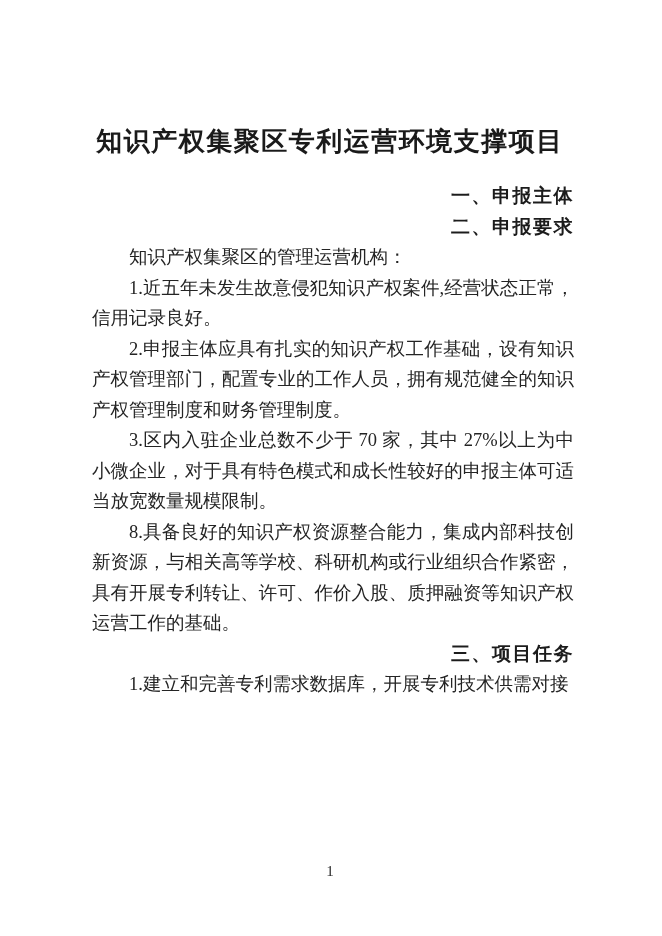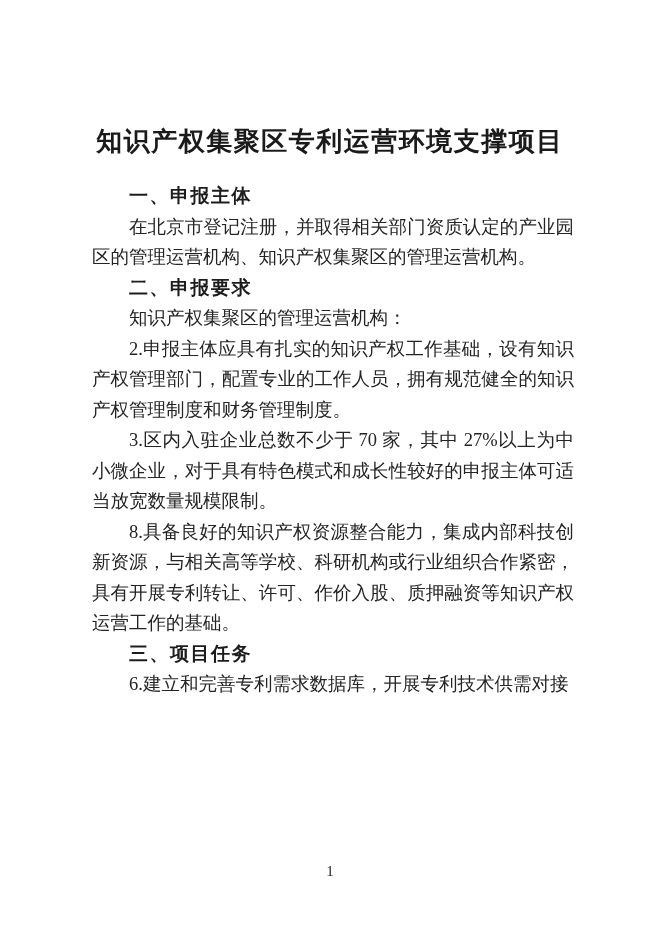--- a/index.html
+++ b/index.html
@@ -41,21 +41,21 @@
     color: #242424;
   }
   .section-heading {
     margin: 0;
     font-family: "Liberation Sans", "DejaVu Sans", sans-serif;
     font-size: 19px;
     font-weight: 700;
     line-height: 30.5px;
     letter-spacing: 1.5px;
     text-indent: 37px;
-    text-align: left;
+    text-align: right;
     color: #1c1c1c;
   }
   .doc-paragraph {
     margin: 0;
     text-indent: 37px;
   }
   .page-number {
     position: absolute;
     left: 0;
     right: 0;
@@ -71,28 +71,28 @@
 
 <div class="page">
 
   <h1 class="doc-title">
     <span class="title-line">知识产权集聚区专利运营环境支撑项目</span>
   </h1>
 
   <div class="doc-body">
 
     <h2 class="section-heading">一、申报主体</h2>
-    <p class="doc-paragraph">在北京市登记注册，并取得相关部门资质认定的产业园区的管理运营机构、知识产权集聚区的管理运营机构。</p>
 
     <h2 class="section-heading">二、申报要求</h2>
     <p class="doc-paragraph">知识产权集聚区的管理运营机构：</p>
+    <p class="doc-paragraph">1.近五年未发生故意侵犯知识产权案件,经营状态正常，信用记录良好。</p>
     <p class="doc-paragraph">2.申报主体应具有扎实的知识产权工作基础，设有知识产权管理部门，配置专业的工作人员，拥有规范健全的知识产权管理制度和财务管理制度。</p>
     <p class="doc-paragraph">3.区内入驻企业总数不少于 70 家，其中 27%以上为中小微企业，对于具有特色模式和成长性较好的申报主体可适当放宽数量规模限制。</p>
     <p class="doc-paragraph">8.具备良好的知识产权资源整合能力，集成内部科技创新资源，与相关高等学校、科研机构或行业组织合作紧密，具有开展专利转让、许可、作价入股、质押融资等知识产权运营工作的基础。</p>
 
     <h2 class="section-heading">三、项目任务</h2>
-    <p class="doc-paragraph">6.建立和完善专利需求数据库，开展专利技术供需对接</p>
+    <p class="doc-paragraph">1.建立和完善专利需求数据库，开展专利技术供需对接</p>
 
   </div>
 
   <div class="page-number">1</div>
 
 </div>
 
 </body></html>

